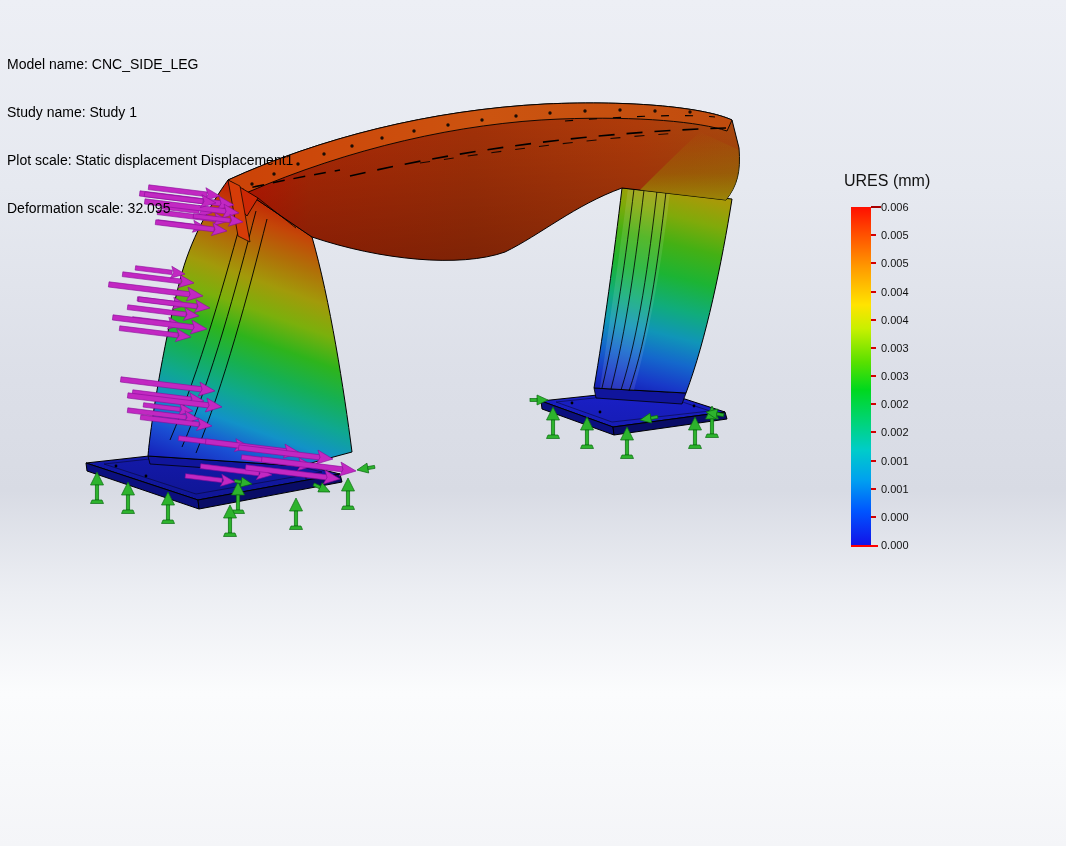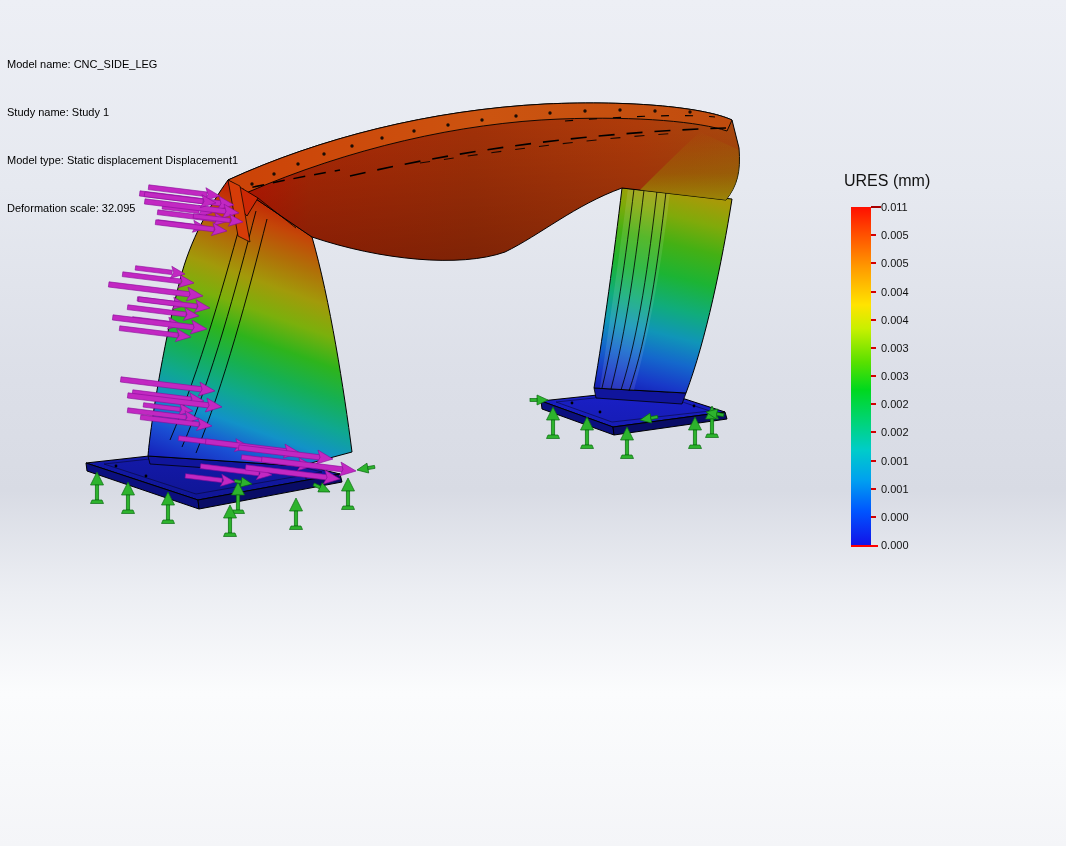--- a/index.html
+++ b/index.html
@@ -3,21 +3,21 @@
 <meta charset="utf-8">
 <style>
   html,body{margin:0;padding:0;}
   body{width:1066px;height:846px;overflow:hidden;font-family:"Liberation Sans","DejaVu Sans",sans-serif;}
   .viewport{
     position:relative;width:1066px;height:846px;
     background:linear-gradient(180deg,#edeff5 0%,#e6e9f0 22%,#dcdfe8 45%,#d8dbe4 58%,#eceef3 70%,#fbfcfd 82%,#f4f5f8 100%);
   }
   .model-svg{position:absolute;left:0;top:0;width:1066px;height:846px;}
   .annotation{
-    position:absolute;left:7px;top:24px;font-size:11px;line-height:16px;color:#000;
+    position:absolute;left:7px;top:24px;font-size:14px;line-height:16px;color:#000;
     white-space:pre;letter-spacing:0;
   }
   .legend{position:absolute;left:851px;top:207px;width:140px;height:345px;}
   .legend-title{position:absolute;left:-7px;top:-35px;font-size:16px;color:#111;white-space:nowrap;}
   .colorbar{
     position:absolute;left:0;top:0;width:20px;height:338px;
     background:linear-gradient(180deg,#ff0f00 0%,#ff4f00 8%,#ff9b00 18%,#ffe400 29%,#c8f000 36%,#58e000 46%,#00d81e 54%,#00d47c 64%,#00ccca 72%,#009ff0 81%,#0055ff 90%,#1212e8 100%);
   }
   .bar-underline{position:absolute;left:0;top:338px;width:27px;height:2px;background:#ff0000;}
   .tick{position:absolute;left:20px;width:5px;height:2px;background:#d40000;}
@@ -246,21 +246,21 @@
       <use href="#fa-l" transform="translate(356,471) rotate(7)"></use>
       <use href="#fa-m" transform="translate(272,475) rotate(7)"></use>
       <use href="#fa-l" transform="translate(340,479) rotate(7)"></use>
       <use href="#fa-s" transform="translate(235,482) rotate(7)"></use>
     </g>
   </svg>
 
   <div class="annotation">
     <div>Model name: CNC_SIDE_LEG</div>
     <div>Study name: Study 1</div>
-    <div>Model type: Static displacement Displacement1</div>
+    <div>Plot scale: Static displacement Displacement1</div>
     <div>Deformation scale: 32.095</div>
   </div>
 
   <div class="legend">
     <div class="legend-title">URES (mm)</div>
     <div class="colorbar"></div>
     <div class="bar-underline"></div>
 
     <div class="tick first" style="top:-1px"></div>
     <div class="tick" style="top:27px"></div>
@@ -268,21 +268,21 @@
     <div class="tick" style="top:84px"></div>
     <div class="tick" style="top:112px"></div>
     <div class="tick" style="top:140px"></div>
     <div class="tick" style="top:168px"></div>
     <div class="tick" style="top:196px"></div>
     <div class="tick" style="top:224px"></div>
     <div class="tick" style="top:253px"></div>
     <div class="tick" style="top:281px"></div>
     <div class="tick" style="top:309px"></div>
 
-    <div class="tick-label" style="top:-6px">0.011</div>
+    <div class="tick-label" style="top:-6px">0.006</div>
     <div class="tick-label" style="top:22px">0.005</div>
     <div class="tick-label" style="top:50px">0.005</div>
     <div class="tick-label" style="top:79px">0.004</div>
     <div class="tick-label" style="top:107px">0.004</div>
     <div class="tick-label" style="top:135px">0.003</div>
     <div class="tick-label" style="top:163px">0.003</div>
     <div class="tick-label" style="top:191px">0.002</div>
     <div class="tick-label" style="top:219px">0.002</div>
     <div class="tick-label" style="top:248px">0.001</div>
     <div class="tick-label" style="top:276px">0.001</div>

